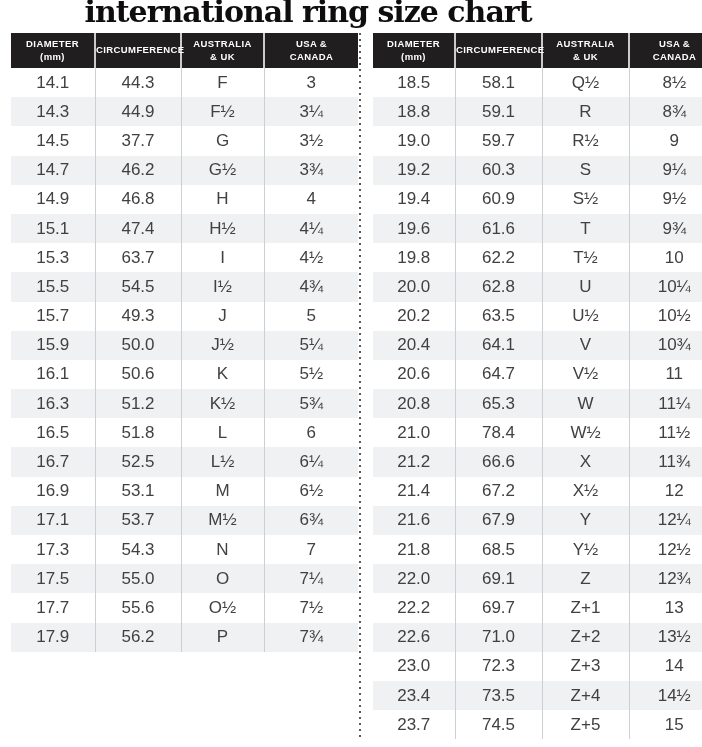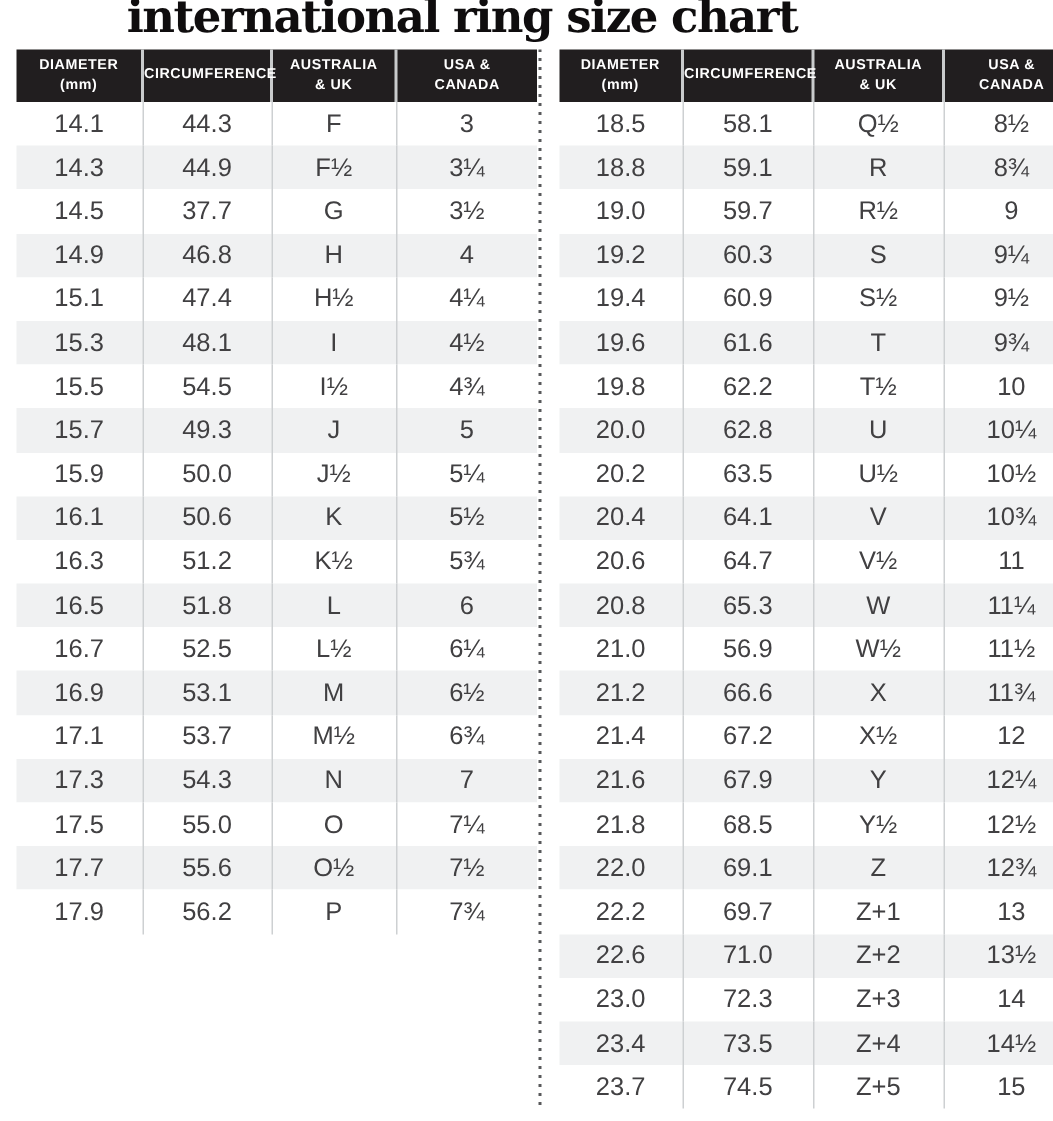--- a/index.html
+++ b/index.html
@@ -120,34 +120,40 @@
             <td>F½</td>
             <td>3¼</td>
           </tr>
           <tr>
             <td>14.5</td>
             <td>37.7</td>
             <td>G</td>
             <td>3½</td>
           </tr>
           <tr>
+            <td>14.7</td>
+            <td>46.2</td>
+            <td>G½</td>
+            <td>3¾</td>
+          </tr>
+          <tr>
             <td>14.9</td>
             <td>46.8</td>
             <td>H</td>
             <td>4</td>
           </tr>
           <tr>
             <td>15.1</td>
             <td>47.4</td>
             <td>H½</td>
             <td>4¼</td>
           </tr>
           <tr>
             <td>15.3</td>
-            <td>48.1</td>
+            <td>63.7</td>
             <td>I</td>
             <td>4½</td>
           </tr>
           <tr>
             <td>15.5</td>
             <td>54.5</td>
             <td>I½</td>
             <td>4¾</td>
           </tr>
           <tr>
@@ -302,21 +308,21 @@
             <td>11</td>
           </tr>
           <tr>
             <td>20.8</td>
             <td>65.3</td>
             <td>W</td>
             <td>11¼</td>
           </tr>
           <tr>
             <td>21.0</td>
-            <td>56.9</td>
+            <td>78.4</td>
             <td>W½</td>
             <td>11½</td>
           </tr>
           <tr>
             <td>21.2</td>
             <td>66.6</td>
             <td>X</td>
             <td>11¾</td>
           </tr>
           <tr>

